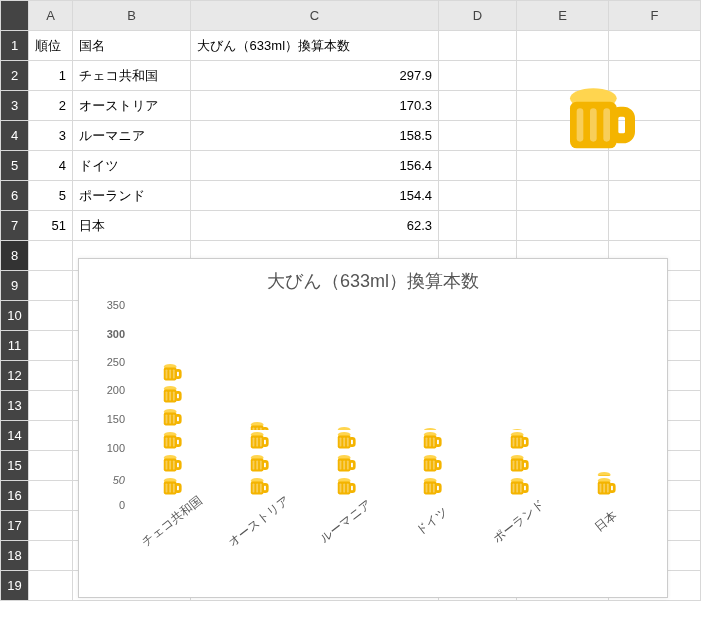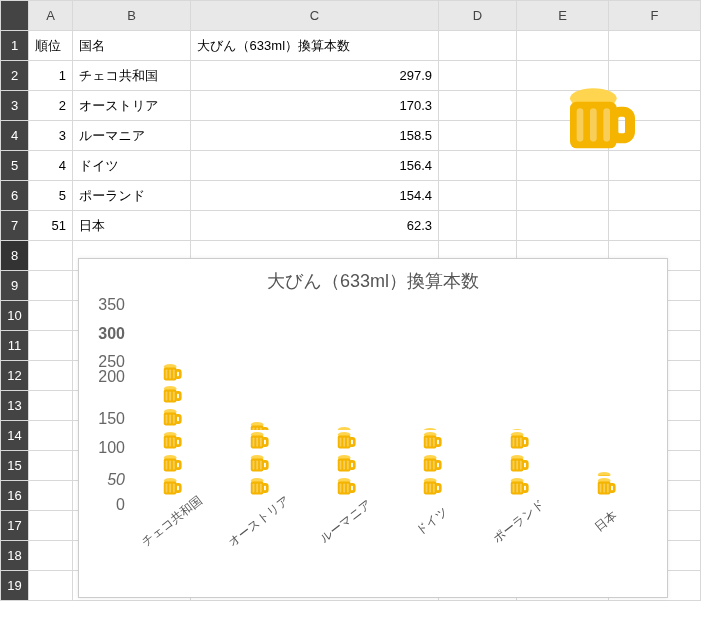--- a/index.html
+++ b/index.html
@@ -90,21 +90,21 @@
   .y-ticks {
     position: absolute;
     left: -40px;
     top: 0;
     bottom: 0;
     width: 36px;
   }
   .y-tick {
     position: absolute;
     right: 0;
-    font-size: 16px;
+    font-size: 11px;
     color: #666;
     transform: translateY(50%);
   }
   .cats {
     position: absolute;
     left: 0; right: 0; bottom: 0; top: 0;
   }
   .cat {
     position: absolute;
     bottom: 0;
@@ -341,21 +341,21 @@
   </svg></div>
 
   <div class="chart-object">
     <div class="chart-title">大びん（633ml）換算本数</div>
     <div class="plot-area">
       <div class="y-ticks">
           <div class="y-tick" style="bottom: -6px;">0</div>
           <div class="y-tick" style="bottom: 19px; font-style: italic;">50</div>
           <div class="y-tick" style="bottom: 51.1429px; margin-top: 6px;">100</div>
           <div class="y-tick" style="bottom: 79.7143px;">150</div>
-          <div class="y-tick" style="bottom: 122px;">200</div>
+          <div class="y-tick" style="bottom: 109px;">200</div>
           <div class="y-tick" style="bottom: 136.857px; margin-left: 8px;">250</div>
           <div class="y-tick" style="bottom: 165.429px; font-weight: bold;">300</div>
           <div class="y-tick" style="bottom: 194px;">350</div>
         </div>
       <div class="cats">
           <div class="cat" style="left: 43.3333px;">
             <span class="mug"><svg viewBox="0 0 24 24" width="22" height="22">
     <g fill="#f4b400">
       <ellipse cx="10" cy="4" rx="7" ry="3" fill="#ffd54f"></ellipse>
       <rect x="3" y="5" width="14" height="14" rx="2"></rect>

